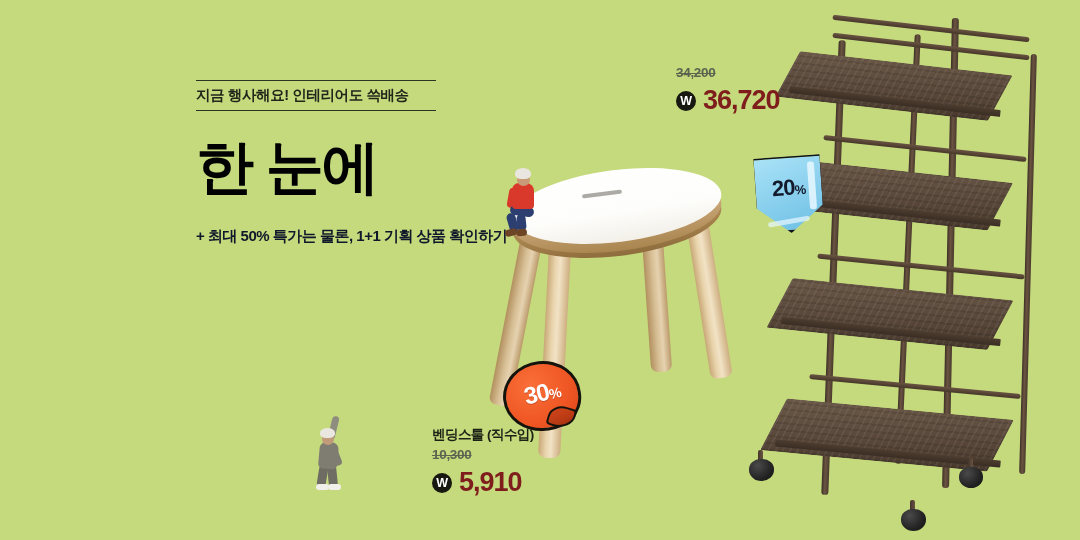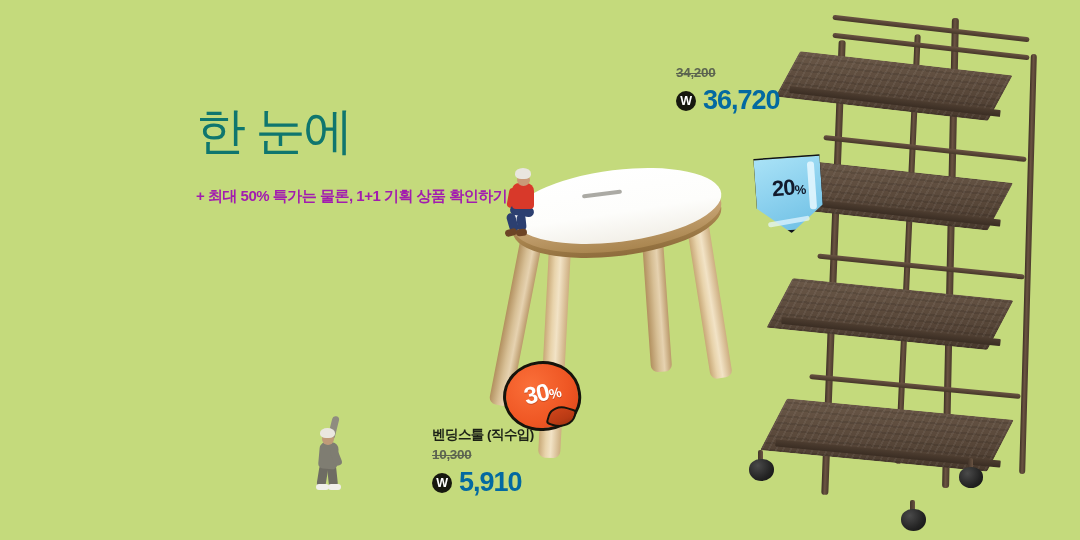--- a/index.html
+++ b/index.html
@@ -36,33 +36,33 @@
   .eyebrow {
     font-size: 14.5px;
     font-weight: 700;
     letter-spacing: -0.4px;
     color: #20261a;
     line-height: 1.1;
     white-space: nowrap;
   }
   .headline {
     margin-top: 22px;
-    font-size: 50px;
-    font-weight: 400;
+    font-size: 58px;
+    font-weight: 700;
     line-height: 1.16;
     letter-spacing: -2.2px;
-    color: #0f766e;
+    color: #000000;
   }
   .headline .l2 { display: block; }
   .subline {
     margin-top: 27px;
     font-size: 15px;
     font-weight: 700;
     letter-spacing: -0.5px;
-    color: #a21caf;
+    color: #0f172a;
     white-space: nowrap;
   }
 
   
   .plabel { position: absolute; }
   .plabel .pname {
     font-size: 13.5px;
     font-weight: 700;
     letter-spacing: -0.55px;
     color: #1c2116;
@@ -92,21 +92,21 @@
     font-weight: 700;
     line-height: 20px;
     text-align: center;
     flex: none;
     letter-spacing: -0.5px;
   }
   .plabel .pnew {
     font-size: 27px;
     font-weight: 800;
     letter-spacing: -1px;
-    color: #0369a1;
+    color: #7f1d1d;
     line-height: 1;
   }
   #label-shelf { left: 676px; top: 62px; }
   #label-stool { left: 432px; top: 426px; }
 
   
   
   .badge30 {
     position: absolute;
     left: 503px; top: 361px;
@@ -296,20 +296,23 @@
     background: linear-gradient(90deg, #43352a, #6a5443);
     border-radius: 2px;
   }
 </style>
 </head>
 <body>
 
 <div class="banner">
 
   <div class="copy">
+    <div class="eyebrow-wrap">
+      <div class="eyebrow">지금 행사해요! 인테리어도 쓱배송</div>
+    </div>
     <div class="headline">
       <span class="l1">한 눈에</span>
     </div>
     <div class="subline">+ 최대 50% 특가는 물론, 1+1 기획 상품 확인하기</div>
   </div>
 
   <div class="cart">
 
     <div class="post" style="left:95px;  top:22px;  width:7px;  height:455px; transform:rotate(2.2deg);"></div>
     <div class="post" style="left:212px; top:0px;   width:7px;  height:470px; transform:rotate(1.2deg);"></div>

